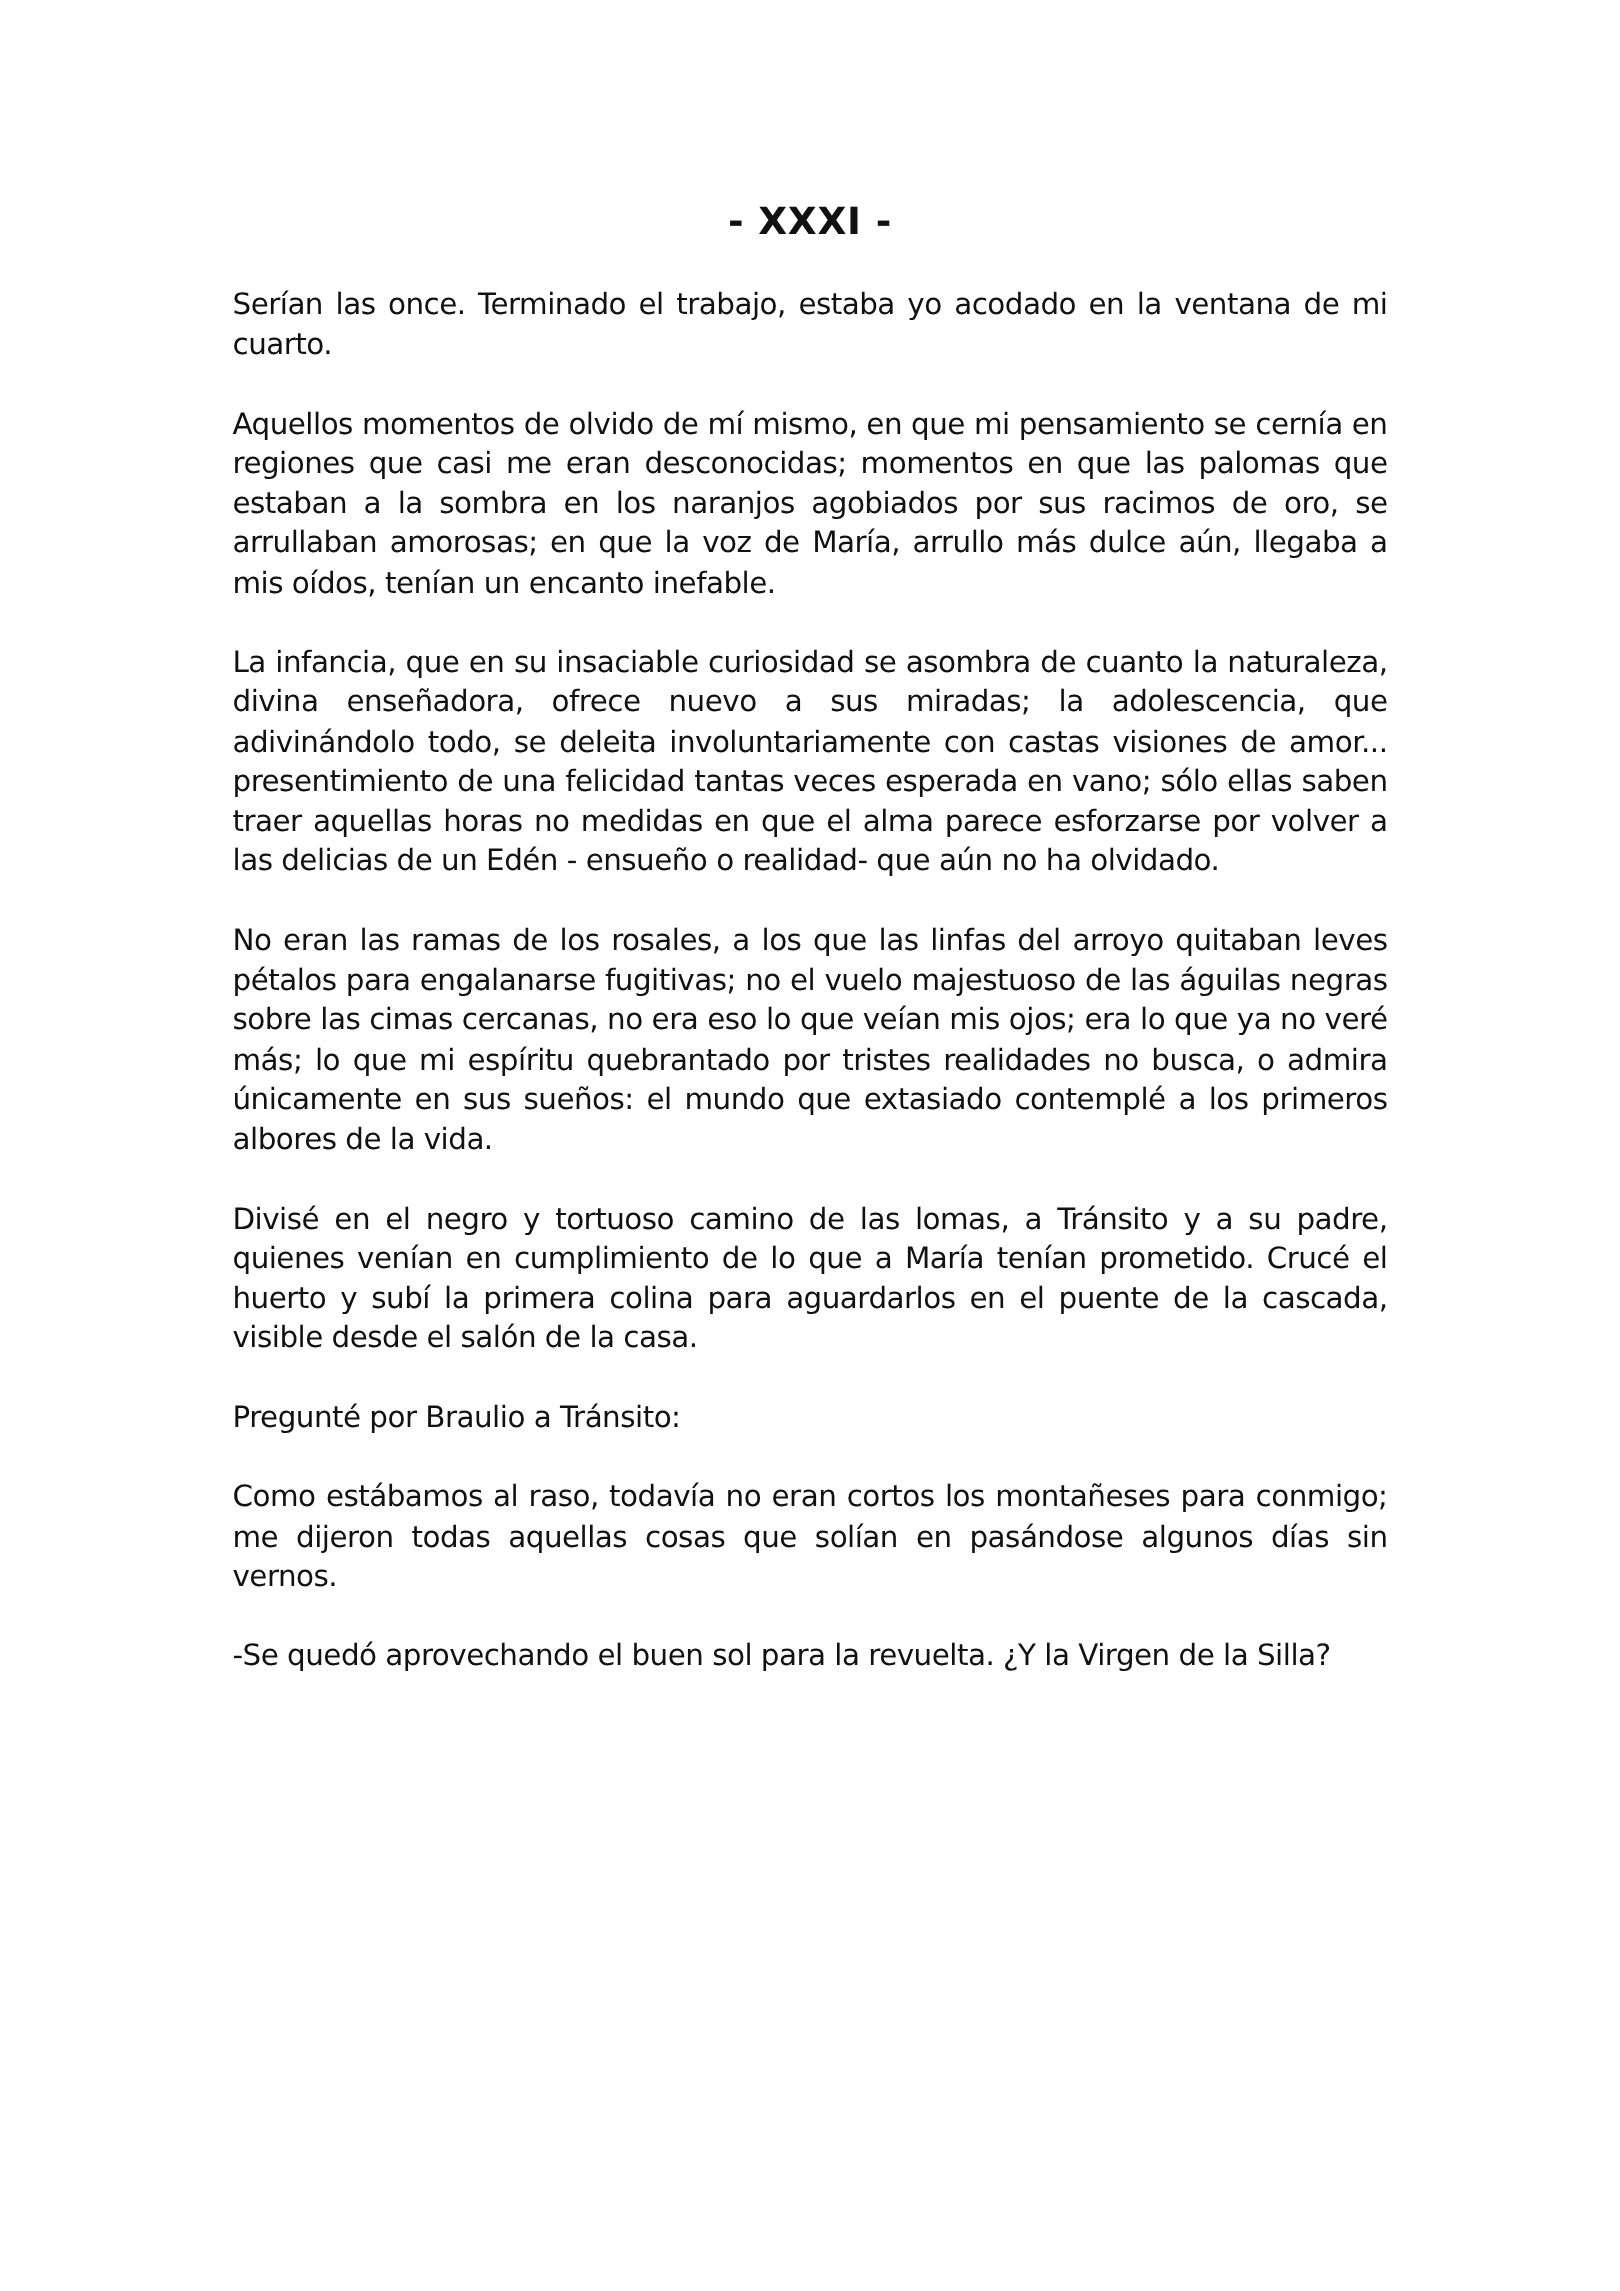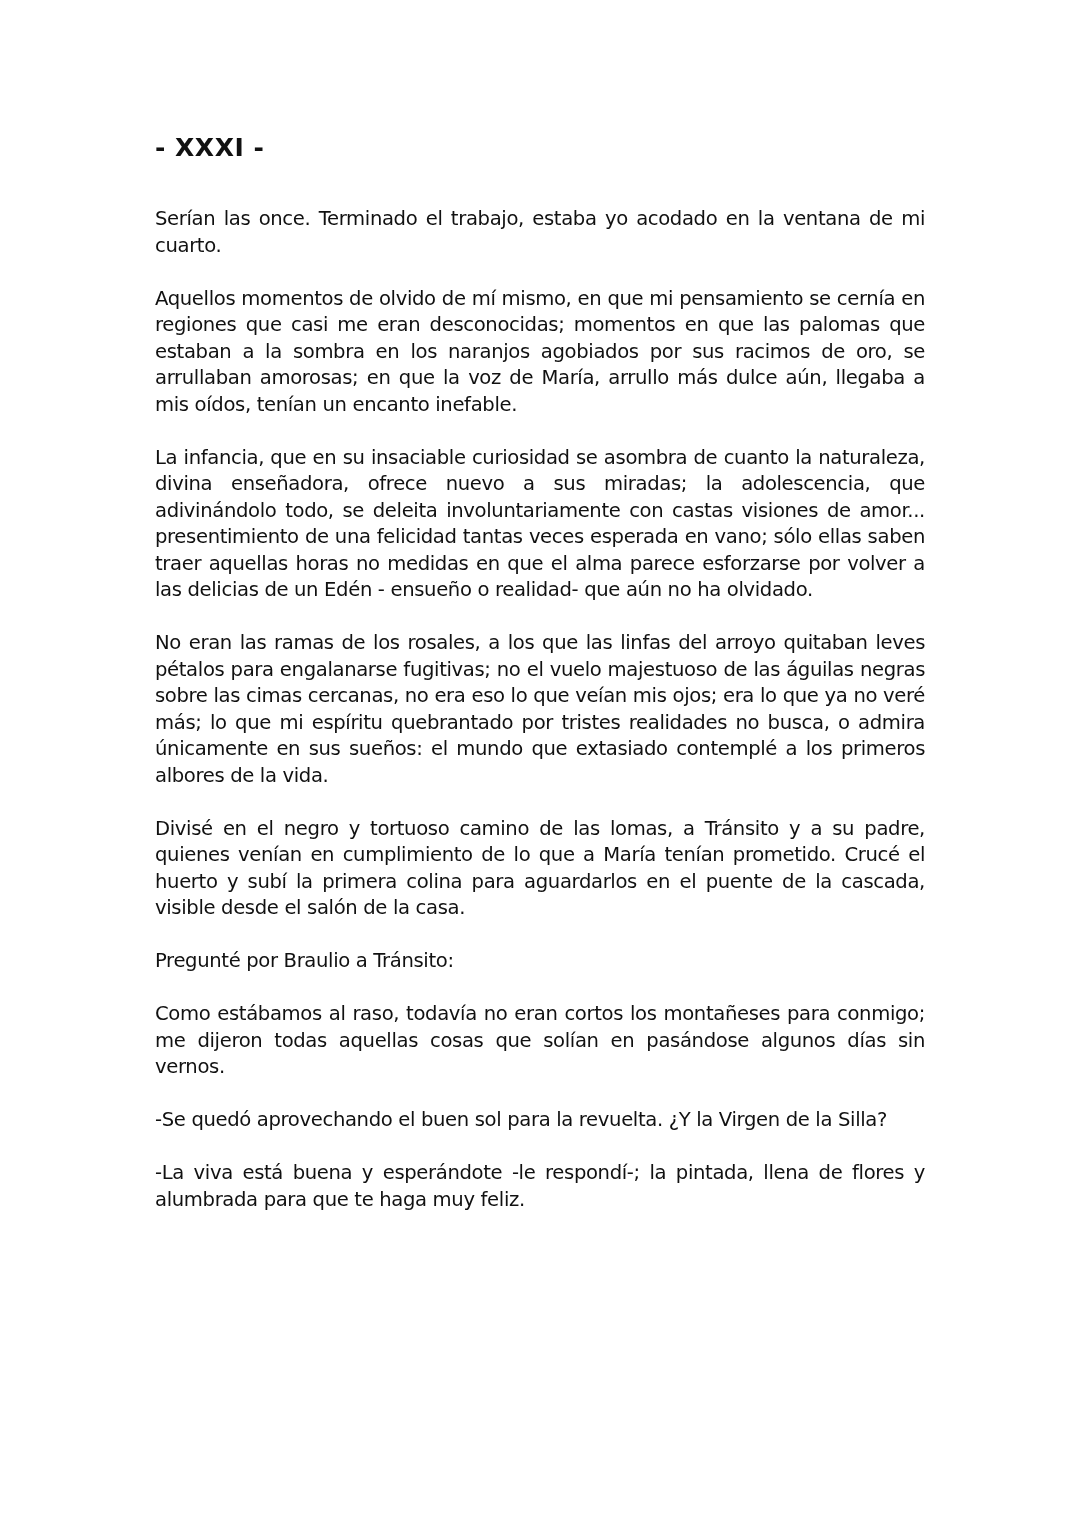--- a/index.html
+++ b/index.html
@@ -19,32 +19,32 @@
       position: absolute;
       left: 155px;
       top: 0;
       width: 770px;
     }
     .chapter-title {
       position: absolute;
       left: 0;
       width: 770px;
       top: 130px;
+      text-align: center;
       font-weight: bold;
       font-size: 25px;
       line-height: 36px;
       letter-spacing: 0.5px;
       margin: 0;
     }
     .body {
       position: absolute;
       left: 0;
       top: 190px;
       width: 770px;
-      margin-top: 16px;
     }
     .para {
       margin: 0 0 26.5px 0;
       font-size: 19.6px;
       line-height: 26.5px;
       text-align: justify;
       letter-spacing: -0.35px;
       word-spacing: 0px;
     }
   </style>
@@ -55,15 +55,14 @@
   <h1 class="chapter-title">- XXXI -</h1>
   <div class="body">
     <p class="para">Serían las once. Terminado el trabajo, estaba yo acodado en la ventana de mi cuarto.</p>
     <p class="para">Aquellos momentos de olvido de mí mismo, en que mi pensamiento se cernía en regiones que casi me eran desconocidas; momentos en que las palomas que estaban a la sombra en los naranjos agobiados por sus racimos de oro, se arrullaban amorosas; en que la voz de María, arrullo más dulce aún, llegaba a mis oídos, tenían un encanto inefable.</p>
     <p class="para">La infancia, que en su insaciable curiosidad se asombra de cuanto la naturaleza, divina enseñadora, ofrece nuevo a sus miradas; la adolescencia, que adivinándolo todo, se deleita involuntariamente con castas visiones de amor... presentimiento de una felicidad tantas veces esperada en vano; sólo ellas saben traer aquellas horas no medidas en que el alma parece esforzarse por volver a las delicias de un Edén - ensueño o realidad- que aún no ha olvidado.</p>
     <p class="para">No eran las ramas de los rosales, a los que las linfas del arroyo quitaban leves pétalos para engalanarse fugitivas; no el vuelo majestuoso de las águilas negras sobre las cimas cercanas, no era eso lo que veían mis ojos; era lo que ya no veré más; lo que mi espíritu quebrantado por tristes realidades no busca, o admira únicamente en sus sueños: el mundo que extasiado contemplé a los primeros albores de la vida.</p>
     <p class="para">Divisé en el negro y tortuoso camino de las lomas, a Tránsito y a su padre, quienes venían en cumplimiento de lo que a María tenían prometido. Crucé el huerto y subí la primera colina para aguardarlos en el puente de la cascada, visible desde el salón de la casa.</p>
     <p class="para">Pregunté por Braulio a Tránsito:</p>
     <p class="para">Como estábamos al raso, todavía no eran cortos los montañeses para conmigo; me dijeron todas aquellas cosas que solían en pasándose algunos días sin vernos.</p>
     <p class="para">-Se quedó aprovechando el buen sol para la revuelta. ¿Y la Virgen de la Silla?</p>
-    <p class="para">-La viva está buena y esperándote -le respondí-; la pintada, llena de flores y alumbrada para que te haga muy feliz.</p>
   </div>
 </div>
 
 </body></html>

